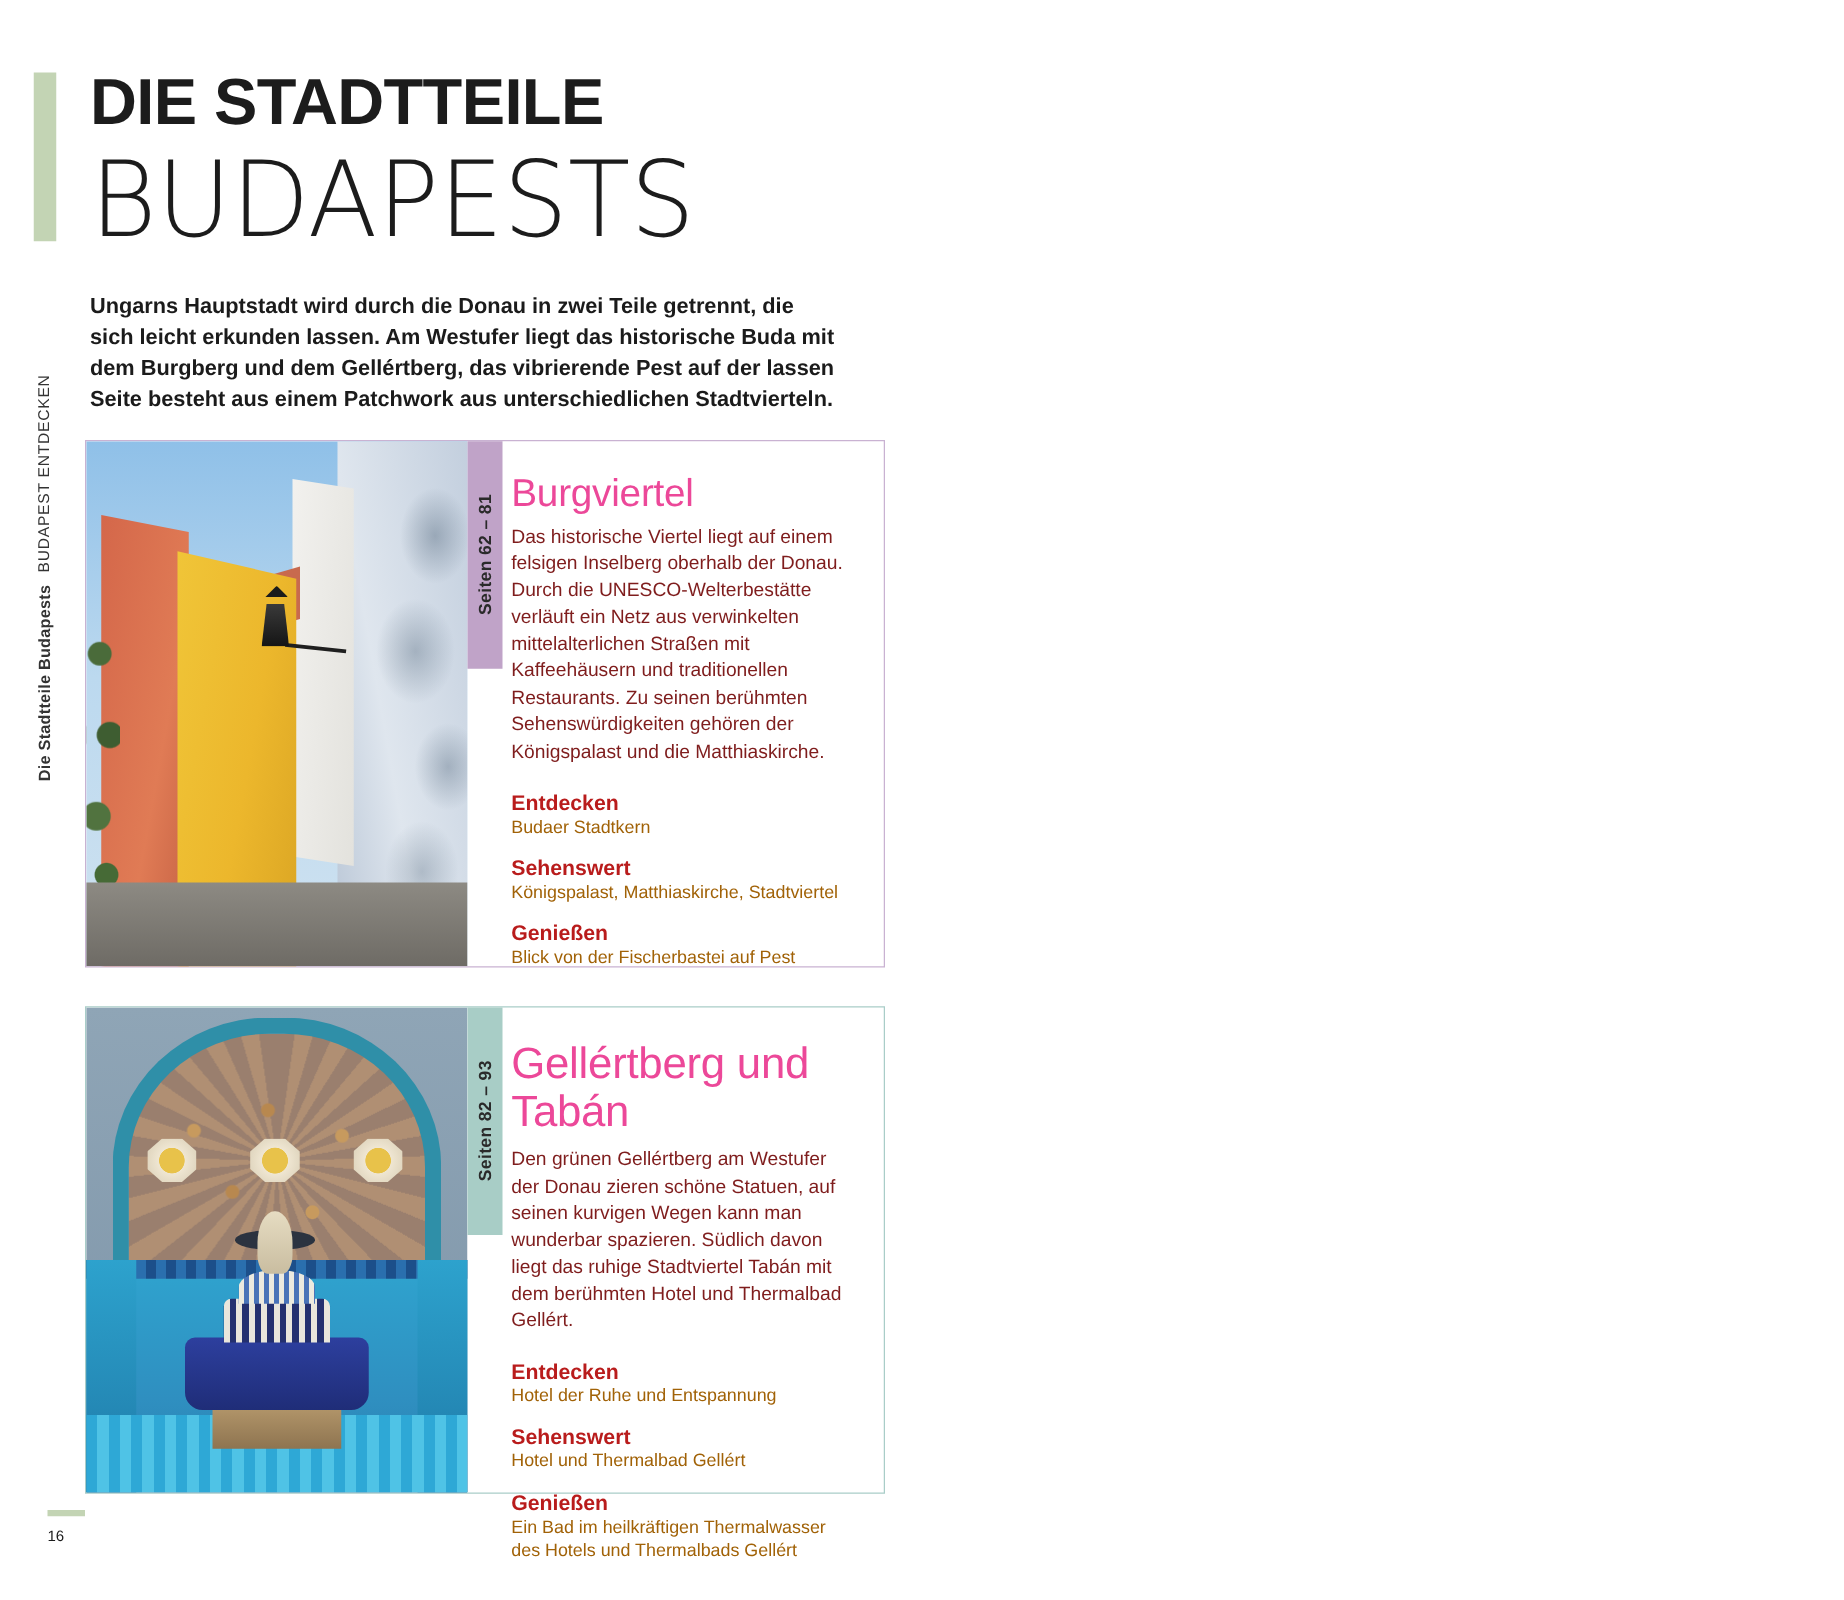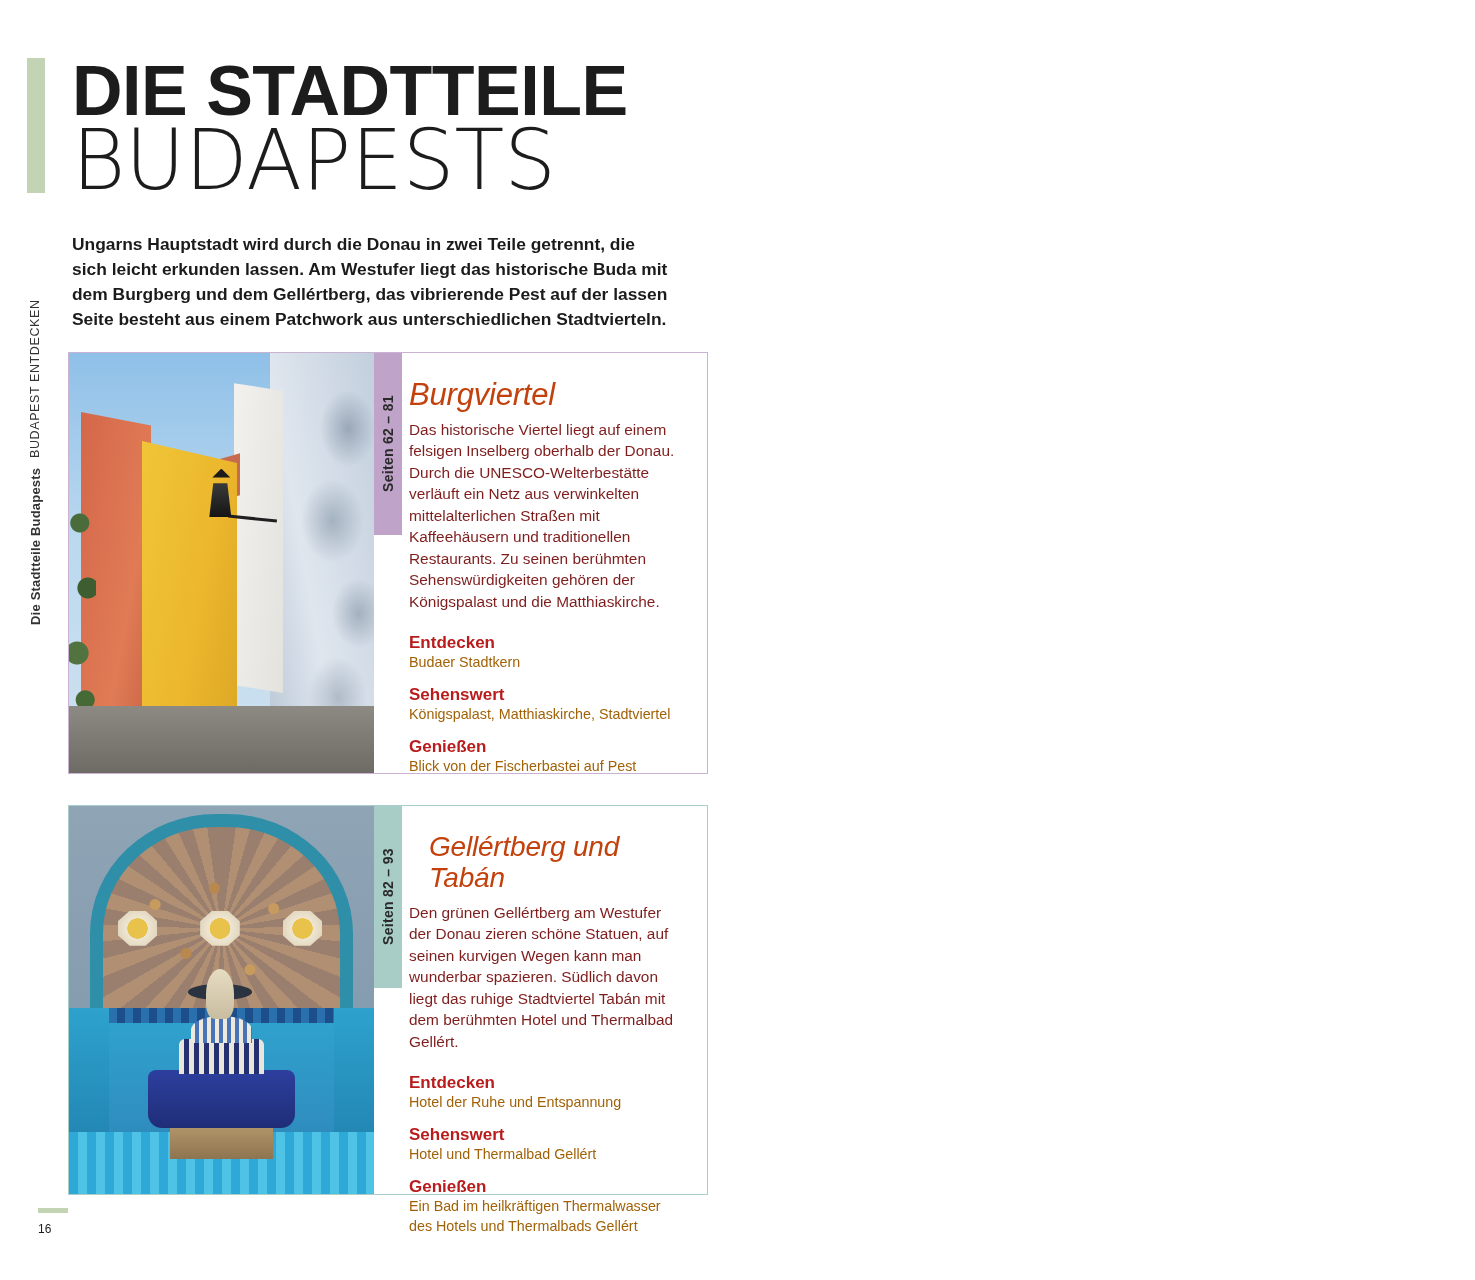--- a/index.html
+++ b/index.html
@@ -23,21 +23,21 @@
     position:absolute; left:28px; top:205px; width:26px; height:420px;
     writing-mode: vertical-rl; transform: rotate(180deg);
     font-size:12.5px; letter-spacing:.2px; color:#333; white-space:nowrap;
     display:flex; align-items:flex-start; justify-content:flex-start;
   }
   .vert-rail .small { letter-spacing:.6px; }
   .vert-rail .bold { font-weight:bold; margin-bottom:10px; font-size:13px;}
 
   .title-1 {
     position:absolute; left:72px; top:56px;
-    font-size:70px; font-weight:bold; letter-spacing:-0.5px;
+    font-size:52px; font-weight:bold; letter-spacing:-0.5px;
     color:#1c1c1c; line-height:1;
   }
   .title-2 {
     position:absolute; left:72px; top:118px;
     font-size:84px; font-weight:300; letter-spacing:0px;
     color:#1c1c1c; line-height:1;
     font-family:"DejaVu Sans", sans-serif;
     transform: scaleX(0.97); transform-origin: left top;
   }
   .intro {
@@ -49,21 +49,21 @@
   .card { position:absolute; background:#fff; }
   .card .photo { position:absolute; left:0; top:0; bottom:0; overflow:hidden; }
   .card .tab {
     position:absolute; top:0; width:28px;
     writing-mode: vertical-rl; transform: rotate(180deg);
     display:flex; align-items:center; justify-content:center;
     font-size:14px; font-weight:bold; color:#2a2a2a; letter-spacing:.3px;
   }
   .card .body { position:absolute; top:0; bottom:0; }
   .card h2 {
-    font-weight:400; color:#c2410c; letter-spacing:-0.2px;font-style:italic;
+    font-weight:400; color:#ec4899; letter-spacing:-0.2px;
   }
   .card .para { color:#7f1d1d; }
   .facts .flabel { font-weight:bold; color:#b91c1c; }
   .facts .fval   { color:#a16207; }
 
   
   #card-burg { left:68px; top:352px; width:640px; height:422px;
                border:1.6px solid #c9b2d2; }
   #card-burg .photo { width:305px; }
   #card-burg .tab { left:305px; height:182px; background:#c0a3c8; }
@@ -73,21 +73,21 @@
   #card-burg .facts { margin-top:20px; }
   #card-burg .facts .flabel { font-size:17px; margin-top:13px; }
   #card-burg .facts .fval { font-size:14.3px; line-height:1.36; }
 
   
   #card-gell { left:68px; top:805px; width:640px; height:390px;
                border:1.6px solid #a9cdc8; }
   #card-gell .photo { width:305px; }
   #card-gell .tab { left:305px; height:182px; background:#a8cdc6; }
   #card-gell .body { left:340px; right:0; padding:26px 24px 0 0; }
-  #card-gell h2 { font-size:28px; line-height:1.10; margin-bottom:8px;margin-left:20px; }
+  #card-gell h2 { font-size:35px; line-height:1.10; margin-bottom:8px; }
   #card-gell .para { font-size:15.4px; line-height:1.40; }
   #card-gell .facts { margin-top:20px; }
   #card-gell .facts .flabel { font-size:17px; margin-top:13px; }
   #card-gell .facts .fval { font-size:14.3px; line-height:1.36; }
 
   
   .pgnum { position:absolute; font-size:12px; color:#1b1b1b; }
   .pgdash { position:absolute; width:30px; height:5px; background:#c3d4b4; }
   #pg16 { left:38px; top:1222px; }
   #dash16{ left:38px; top:1208px; }

